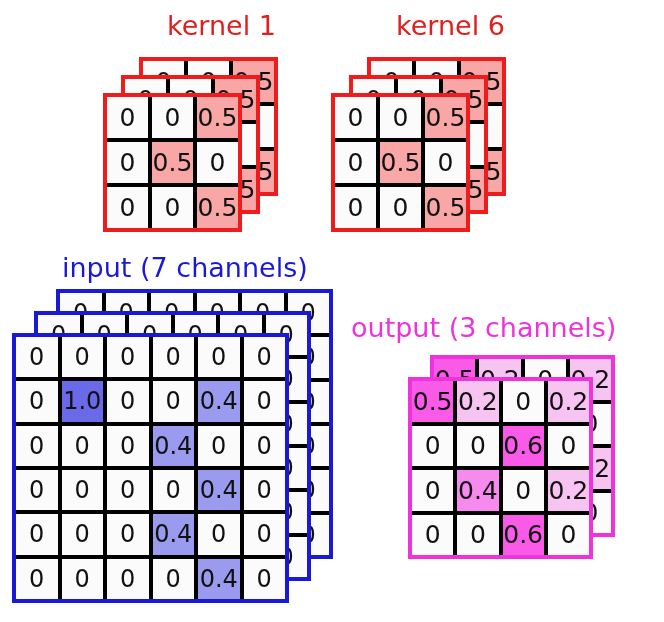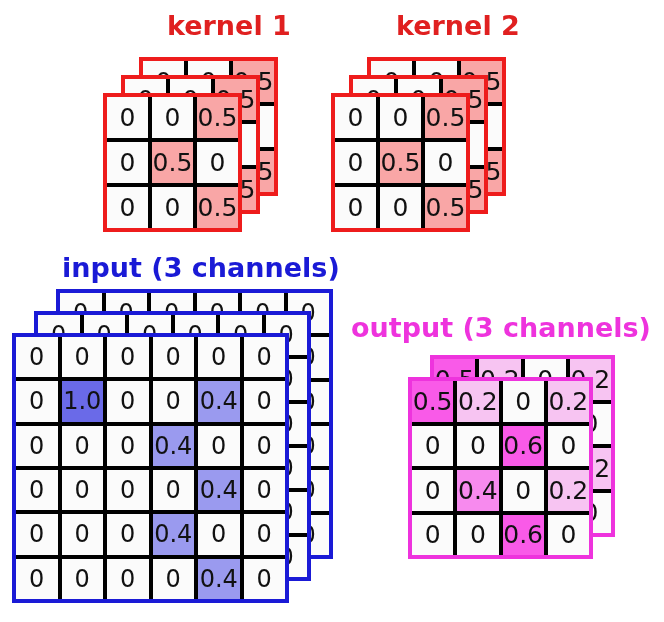--- a/index.html
+++ b/index.html
@@ -11,21 +11,21 @@
     width: 664px;
     height: 622px;
     position: relative;
     overflow: hidden;
     font-family: "DejaVu Sans", sans-serif;
   }
 
   .label {
     position: absolute;
     white-space: nowrap;
-    font-weight: 700;
+    font-weight: 400;
     line-height: 1;
   }
   .label-kernel { font-size: 27px; color: #e02020; }
   .label-input  { font-size: 27px; color: #1a1ad6; }
   .label-output { font-size: 27px; color: #ee33dd; }
 
   
   .stack { position: absolute; }
 
   .grid {
@@ -94,21 +94,21 @@
       <div class="cell" style="background: rgb(249, 166, 166);">0.5</div>
       <div class="cell" style="background: rgb(251, 251, 251);">0</div>
       <div class="cell" style="background: rgb(249, 166, 166);">0.5</div>
       <div class="cell" style="background: rgb(251, 251, 251);">0</div>
       <div class="cell" style="background: rgb(251, 251, 251);">0</div>
       <div class="cell" style="background: rgb(251, 251, 251);">0</div>
       <div class="cell" style="background: rgb(249, 166, 166);">0.5</div>
     </div>
 </div>
 
-<div class="label label-kernel" style="left:396px; top:12px;">kernel 2</div>
+<div class="label label-kernel" style="left:396px; top:12px;">kernel 6</div>
 <div class="stack" style="left:331px; top:57px; width:175px; height:175px;">
   <div class="grid k kgrid" style="left:36px; top:0px;">
       <div class="cell" style="background: rgb(251, 251, 251);">0</div>
       <div class="cell" style="background: rgb(251, 251, 251);">0</div>
       <div class="cell" style="background: rgb(249, 166, 166);">0.5</div>
       <div class="cell" style="background: rgb(251, 251, 251);">0</div>
       <div class="cell" style="background: rgb(249, 166, 166);">0.5</div>
       <div class="cell" style="background: rgb(251, 251, 251);">0</div>
       <div class="cell" style="background: rgb(251, 251, 251);">0</div>
       <div class="cell" style="background: rgb(251, 251, 251);">0</div>
@@ -131,21 +131,21 @@
       <div class="cell" style="background: rgb(249, 166, 166);">0.5</div>
       <div class="cell" style="background: rgb(251, 251, 251);">0</div>
       <div class="cell" style="background: rgb(249, 166, 166);">0.5</div>
       <div class="cell" style="background: rgb(251, 251, 251);">0</div>
       <div class="cell" style="background: rgb(251, 251, 251);">0</div>
       <div class="cell" style="background: rgb(251, 251, 251);">0</div>
       <div class="cell" style="background: rgb(249, 166, 166);">0.5</div>
     </div>
 </div>
 
-<div class="label label-input" style="left:62px; top:254px;">input (3 channels)</div>
+<div class="label label-input" style="left:62px; top:254px;">input (7 channels)</div>
 <div class="stack" style="left:12px; top:289px; width:321px; height:314px;">
   <div class="grid i igrid" style="left:44px; top:0px;">
       <div class="cell" style="background: rgb(251, 251, 251);">0</div>
       <div class="cell" style="background: rgb(251, 251, 251);">0</div>
       <div class="cell" style="background: rgb(251, 251, 251);">0</div>
       <div class="cell" style="background: rgb(251, 251, 251);">0</div>
       <div class="cell" style="background: rgb(251, 251, 251);">0</div>
       <div class="cell" style="background: rgb(251, 251, 251);">0</div>
       <div class="cell" style="background: rgb(251, 251, 251);">0</div>
       <div class="cell" style="background: rgb(106, 106, 232);">1.0</div>

